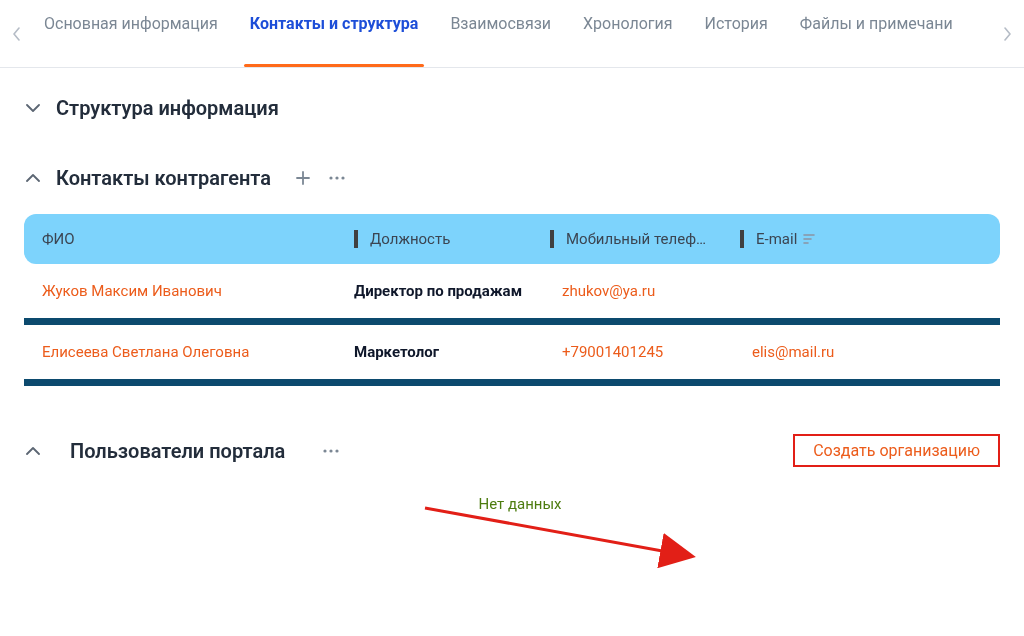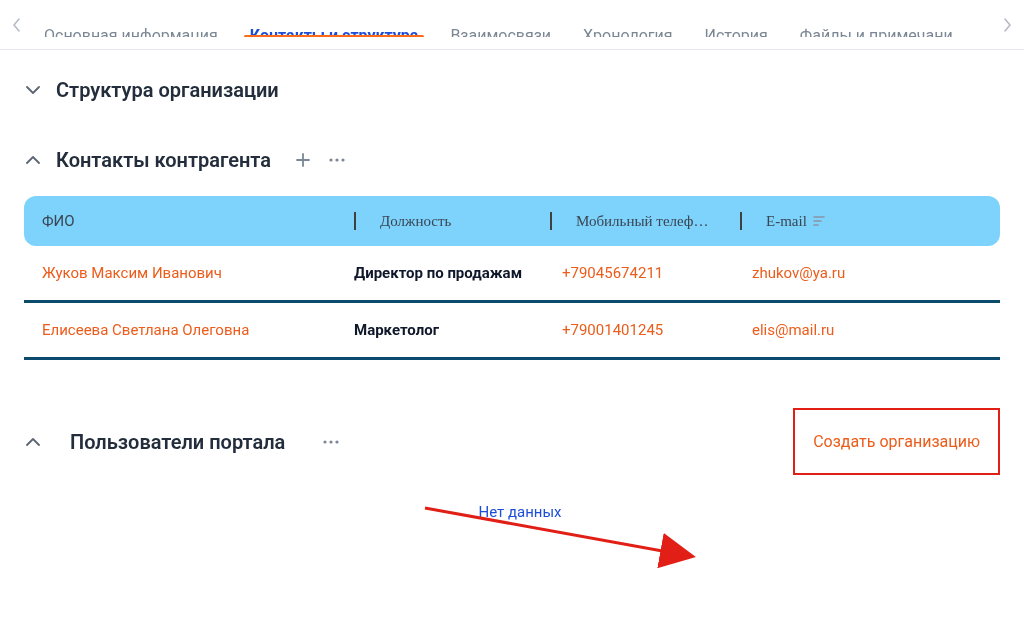--- a/index.html
+++ b/index.html
@@ -1,58 +1,58 @@
 <!DOCTYPE html>
 <html><head>
 <meta charset="utf-8">
 <style>
   * { box-sizing: border-box; margin: 0; padding: 0; }
   html, body { width: 1024px; height: 636px; font-family: -apple-system, "Segoe UI", Roboto, Arial, sans-serif; background: #fff; color: #26313f; }
   .page { width: 1024px; position: relative; }
 
   
-  .tabs-wrap { display: flex; align-items: flex-start; border-bottom: 1px solid #e4e7ec; padding: 12px 6px; height: 50px; }
+  .tabs-wrap { display: flex; align-items: flex-start; border-bottom: 1px solid #e4e7ec; padding: 0 6px; height: 68px; }
   .tab-scroll-arrow { width: 22px; display:flex; align-items:center; justify-content:center; color:#b5bcc6; cursor:pointer; height:100%; }
   .tabs { display:flex; flex:1; overflow:hidden; height:100%; }
   .tab { padding: 14px 16px 12px; font-size: 16px; color: #7b8794; white-space: nowrap; cursor:pointer; position:relative; }
   .tab.active { color:#1d4ed8; font-weight:700; }
   .tab.active::after { content:""; position:absolute; left:10px; right:10px; bottom:0; height:3px; background:#ff6a1a; border-radius:2px; }
 
   
   .section { padding: 28px 24px 0 24px; }
   .sec-head { display:flex; align-items:center; gap:14px; }
   .chevron-toggle { width:18px; height:18px; display:flex; align-items:center; justify-content:center; color:#5c6673; cursor:pointer; }
   .sec-title { font-size:20px; font-weight:600; color:#232d3b; }
   .sec-actions { display:flex; align-items:center; gap:14px; margin-left:8px; }
   .icon-btn { color:#7b8794; cursor:pointer; display:flex; align-items:center; justify-content:center; width:20px; height:20px; }
 
   
   .table { margin-top:24px; width:100%; }
   .thead { background:#7dd3fc; border-radius:12px; display:flex; padding:16px 18px; color:#3b4552; font-size:15px; }
   .th { display:flex; align-items:center; gap:6px; }
-  .th + .th { border-left:2px solid #404040; padding-left:24px;font-family:Liberation Serif, serif; }
+  .th + .th { border-left:4px solid #404040; padding-left:12px; }
   .th-fio { width:312px; }
   .th-pos { width:196px; }
   .th-tel { width:190px; padding-left:12px; }
   .th-email { flex:1; padding-left:12px; }
   .sort-glyph { color:#8a94a3; font-size:12px; letter-spacing:-1px; }
 
   .tbody { }
-  .row { display:flex; padding:18px 18px; border-bottom:3px solid #0c4a6e; font-size:15px; align-items:center; }
+  .row { display:flex; padding:18px 18px; border-bottom:7px solid #0c4a6e; font-size:15px; align-items:center; }
   .cell-fio { width:312px; color:#ec5c1b; cursor:pointer; }
   .cell-pos { width:196px; color:#0f172a;font-weight:bold; }
   .cell-tel { width:190px; color:#ec5c1b; padding-left:12px; cursor:pointer; }
   .cell-email { flex:1; color:#ec5c1b; padding-left:12px; cursor:pointer; }
 
   
   .portal { padding: 48px 24px 0 24px; display:flex; align-items:center; }
   .portal-actions { margin-left:auto; }
-  .create-org { border:2px solid #e21f17; padding:22px 18px; color:#ec5c1b; font-size:16px; cursor:pointer; background:#fff;text-align:right; }
+  .create-org { border:2px solid #e21f17; padding:5px 18px; color:#ec5c1b; font-size:16px; cursor:pointer; background:#fff;text-align:right; }
 
-  .no-data { text-align:center; color:#1d4ed8; font-size:15px; margin-top:28px;padding-left:16px; }
+  .no-data { text-align:center; color:#4d7c0f; font-size:15px; margin-top:28px;padding-left:16px; }
 
   
   .anno-arrow { position:absolute; left:420px; top:500px; pointer-events:none; }
 
   svg { display:block; }
 </style>
 </head>
 <body>
 <div class="page">
 
@@ -77,21 +77,21 @@
   </div>
 </div>
 
 <div class="section">
   <div class="sec-head">
     <div class="chevron-toggle">
       <svg width="14" height="10" viewBox="0 0 14 10">
             <path d="M1 2l6 6 6-6" fill="none" stroke="currentColor" stroke-width="1.8" stroke-linecap="round" stroke-linejoin="round"></path>
           </svg>
     </div>
-    <div class="sec-title">Структура организации</div>
+    <div class="sec-title">Структура информация</div>
   </div>
 </div>
 
 <div class="section" style="padding-top:46px;">
   <div class="sec-head">
     <div class="chevron-toggle">
       <svg width="14" height="10" viewBox="0 0 14 10">
             <path d="M1 8l6-6 6 6" fill="none" stroke="currentColor" stroke-width="1.8" stroke-linecap="round" stroke-linejoin="round"></path>
           </svg>
     </div>
@@ -129,21 +129,20 @@
           <svg width="12" height="10" viewBox="0 0 12 10">
                 <path d="M1 1h10M1 5h7M1 9h4" stroke="currentColor" stroke-width="1.6" stroke-linecap="round"></path>
               </svg>
         </span>
       </div>
     </div>
     <div class="tbody">
       <div class="row">
         <div class="cell-fio">Жуков Максим Иванович</div>
         <div class="cell-pos">Директор по продажам</div>
-        <div class="cell-tel">+79045674211</div>
         <div class="cell-email">zhukov@ya.ru</div>
       </div>
       <div class="row">
         <div class="cell-fio">Елисеева Светлана Олеговна</div>
         <div class="cell-pos">Маркетолог</div>
         <div class="cell-tel">+79001401245</div>
         <div class="cell-email">elis@mail.ru</div>
       </div>
     </div>
   </div>

